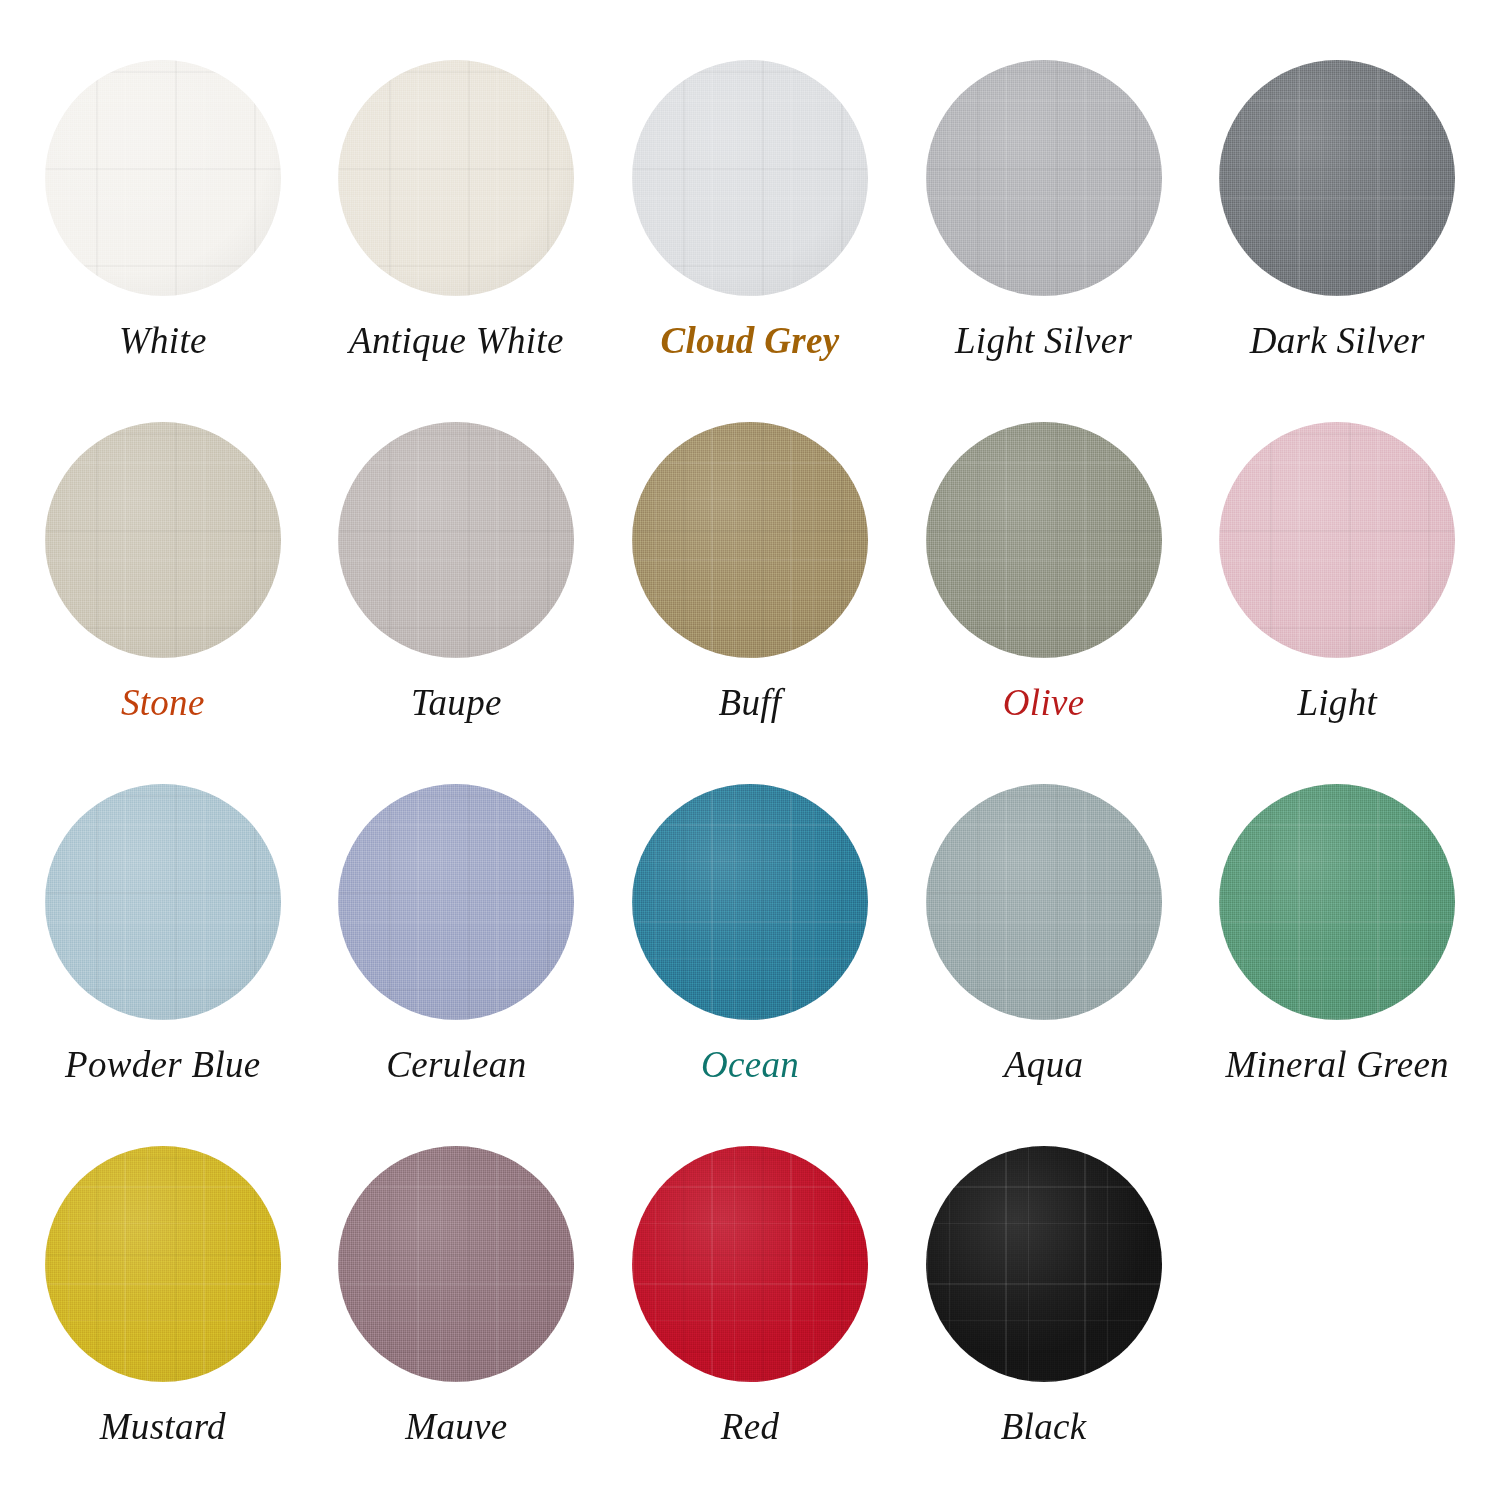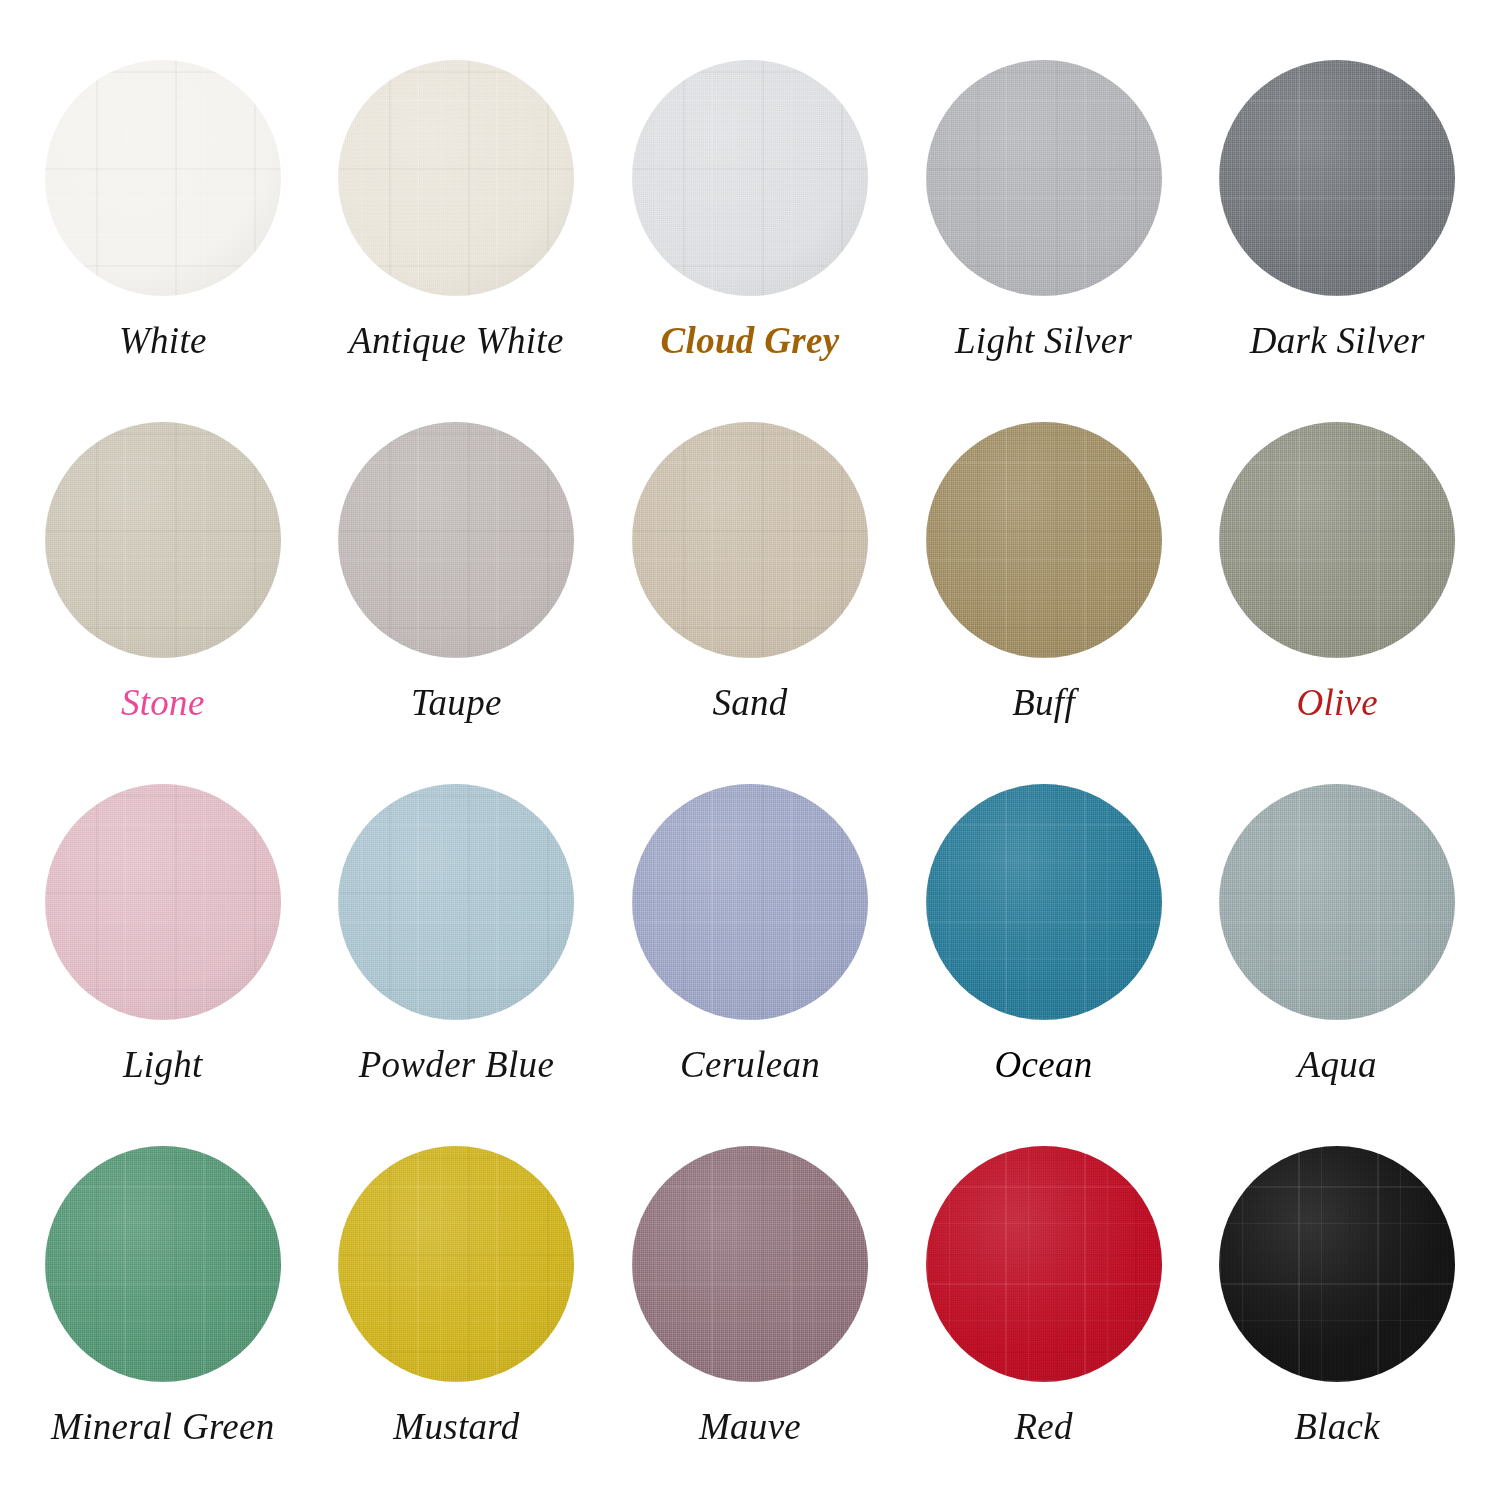--- a/index.html
+++ b/index.html
@@ -140,31 +140,27 @@
     <div class="swatch-cell">
       <div class="swatch-disc" style="background-color: rgb(176, 177, 181);"></div>
       <div class="swatch-label" style="color: rgb(20, 20, 20);">Light Silver</div>
     </div>
     <div class="swatch-cell">
       <div class="swatch-disc" style="background-color: rgb(111, 115, 119);"></div>
       <div class="swatch-label" style="color: rgb(20, 20, 20);">Dark Silver</div>
     </div>
     <div class="swatch-cell">
       <div class="swatch-disc" style="background-color: rgb(203, 197, 181);"></div>
-      <div class="swatch-label" style="color: #ec4899;">Stone</div>
+      <div class="swatch-label" style="color: #c2410c;">Stone</div>
     </div>
     <div class="swatch-cell">
       <div class="swatch-disc" style="background-color: rgb(189, 182, 180);"></div>
       <div class="swatch-label" style="color: rgb(20, 20, 20);">Taupe</div>
     </div>
     <div class="swatch-cell">
-      <div class="swatch-disc" style="background-color: rgb(201, 189, 170);"></div>
-      <div class="swatch-label" style="color: rgb(20, 20, 20);">Sand</div>
-    </div>
-    <div class="swatch-cell">
       <div class="swatch-disc" style="background-color: rgb(157, 138, 99);"></div>
       <div class="swatch-label" style="color: rgb(20, 20, 20);">Buff</div>
     </div>
     <div class="swatch-cell">
       <div class="swatch-disc" style="background-color: rgb(141, 144, 128);"></div>
       <div class="swatch-label" style="color: #b91c1c;">Olive</div>
     </div>
     <div class="swatch-cell">
       <div class="swatch-disc" style="background-color: rgb(224, 186, 196);"></div>
       <div class="swatch-label" style="color: rgb(20, 20, 20);">Light</div>
@@ -172,21 +168,21 @@
     <div class="swatch-cell">
       <div class="swatch-disc" style="background-color: rgb(169, 195, 207);"></div>
       <div class="swatch-label" style="color: rgb(20, 20, 20);">Powder Blue</div>
     </div>
     <div class="swatch-cell">
       <div class="swatch-disc" style="background-color: rgb(155, 163, 196);"></div>
       <div class="swatch-label" style="color: rgb(20, 20, 20);">Cerulean</div>
     </div>
     <div class="swatch-cell">
       <div class="swatch-disc" style="background-color: rgb(43, 118, 147);"></div>
-      <div class="swatch-label" style="color: #000000;">Ocean</div>
+      <div class="swatch-label" style="color: #0f766e;">Ocean</div>
     </div>
     <div class="swatch-cell">
       <div class="swatch-disc" style="background-color: rgb(150, 166, 168);"></div>
       <div class="swatch-label" style="color: rgb(20, 20, 20);">Aqua</div>
     </div>
     <div class="swatch-cell">
       <div class="swatch-disc" style="background-color: rgb(85, 147, 114);"></div>
       <div class="swatch-label" style="color: rgb(20, 20, 20);">Mineral Green</div>
     </div>
     <div class="swatch-cell">

